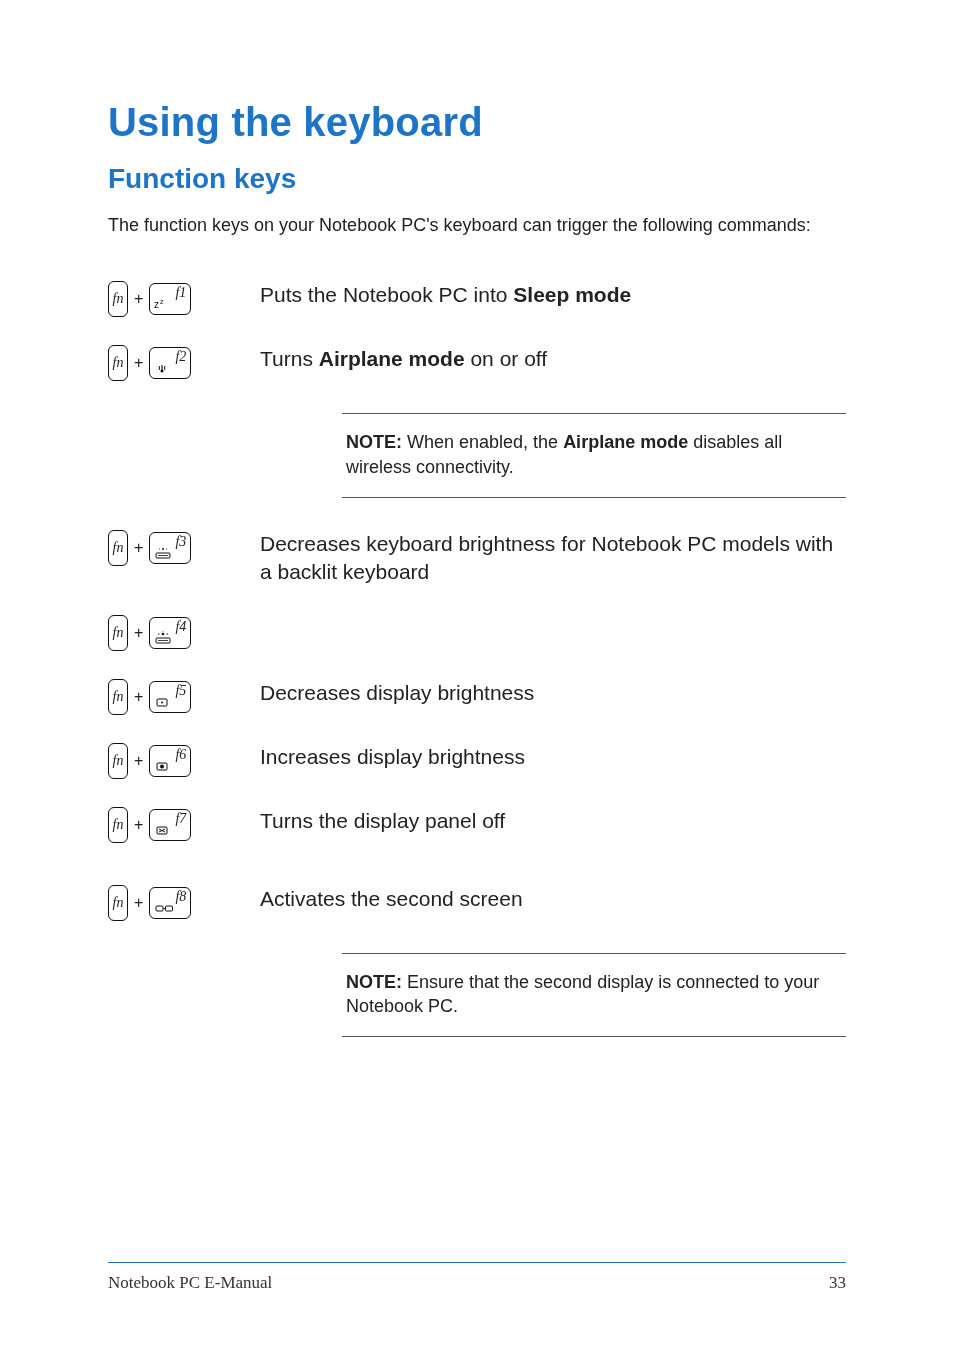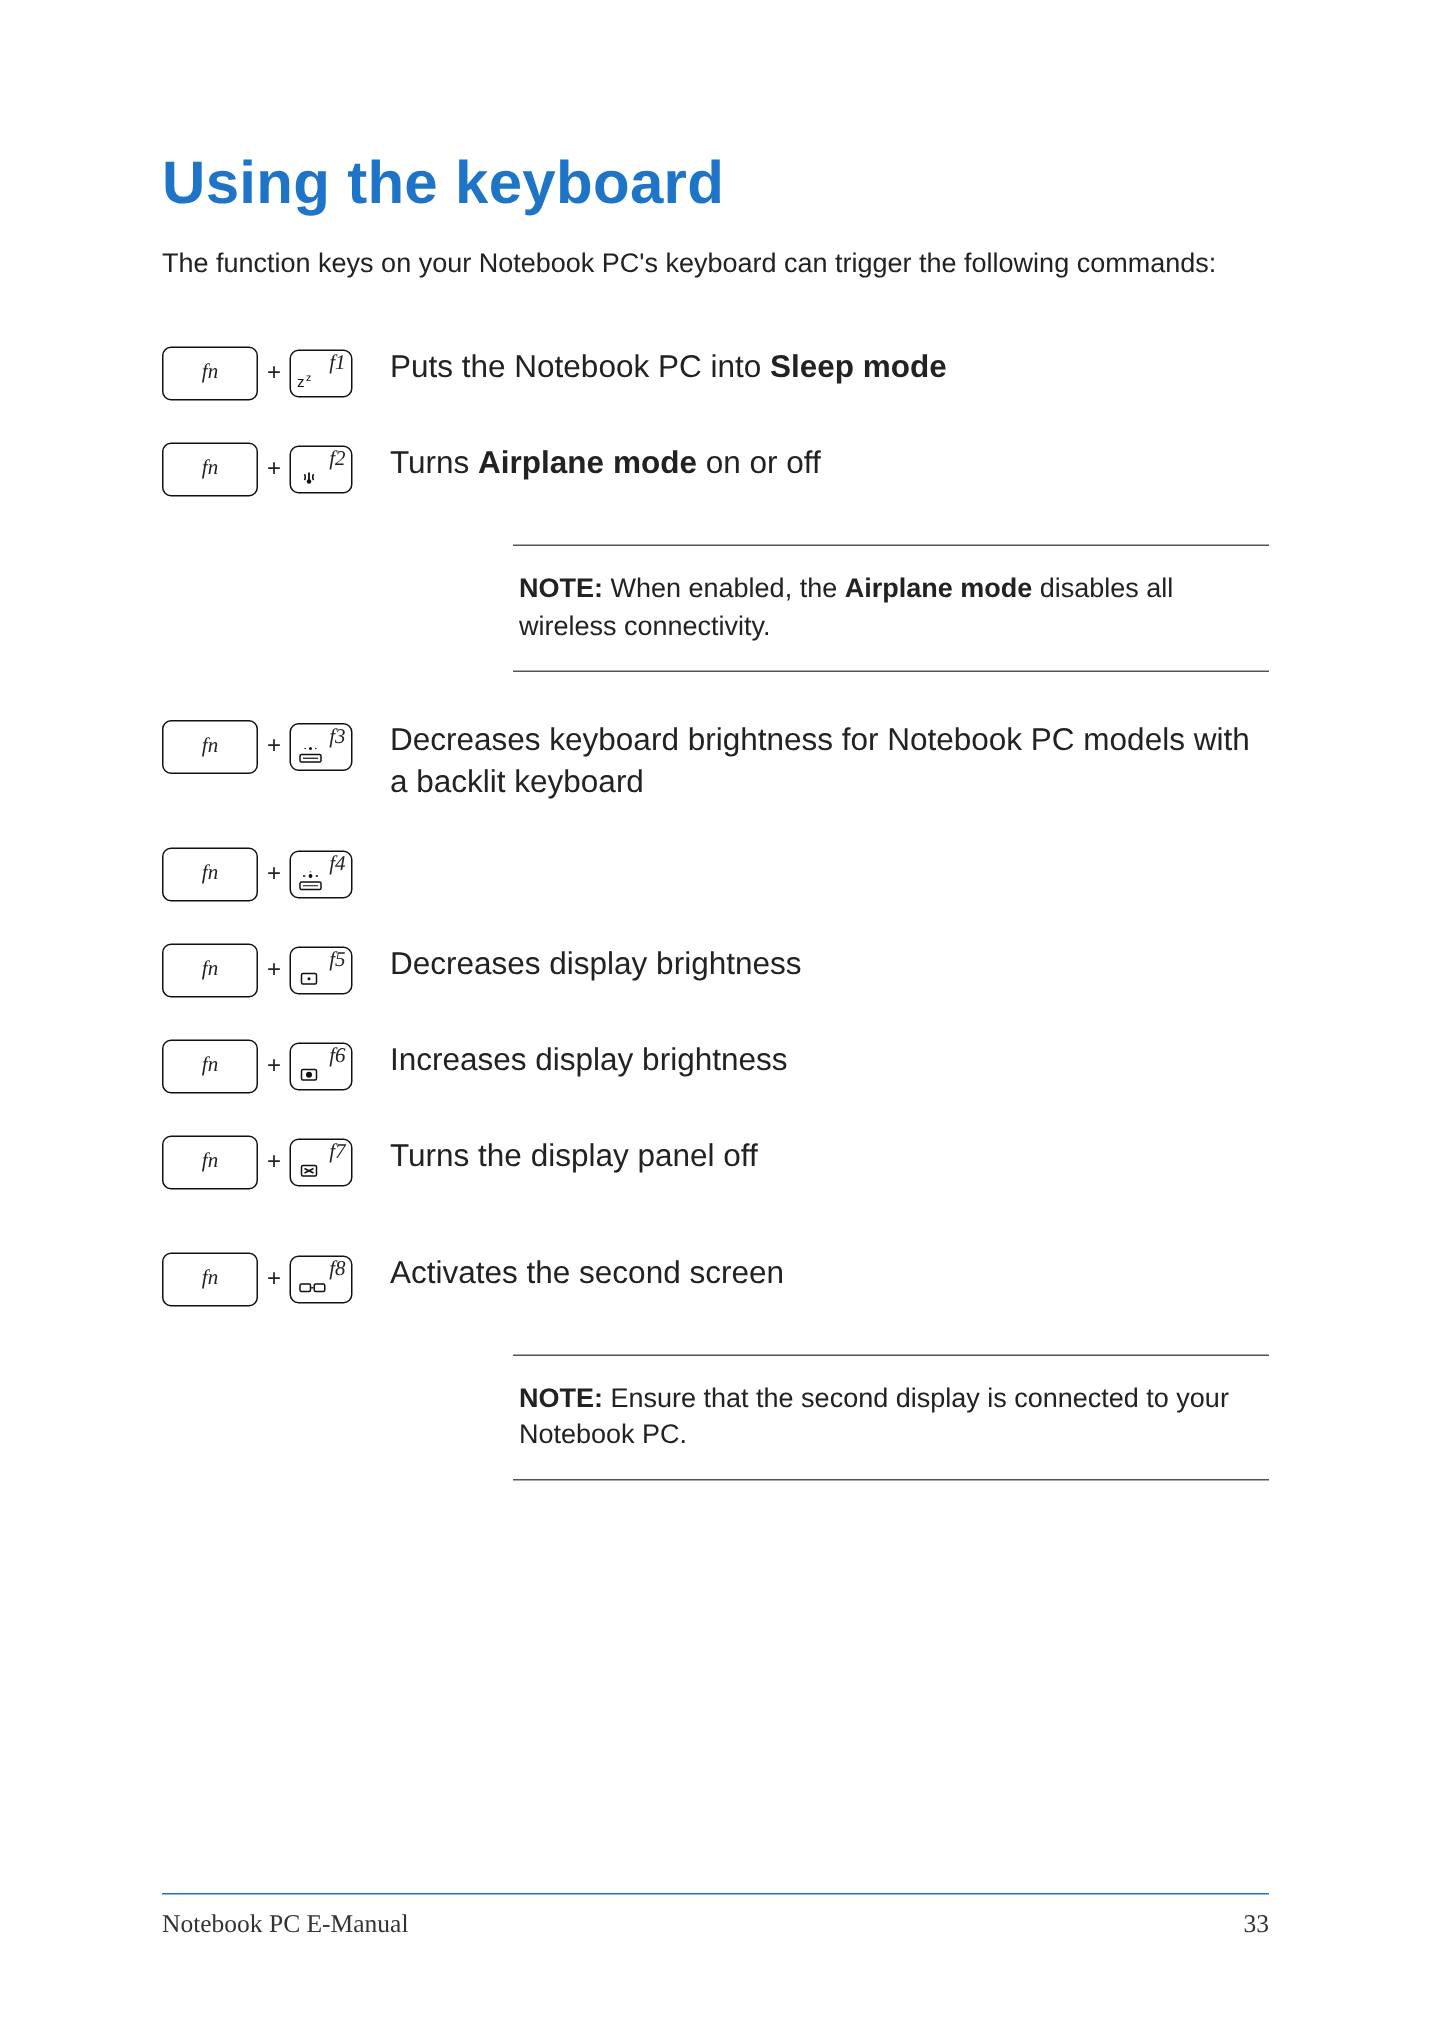--- a/index.html
+++ b/index.html
@@ -6,40 +6,41 @@
   html, body { width: 954px; height: 1345px; background: #fff; font-family: "Segoe UI", "Helvetica Neue", Arial, sans-serif; color: #222; }
   .page { padding: 100px 108px 0 108px; position: relative; height: 100%; border-radius: 20px; }
   .h1 { color: #1e74c6; font-weight: 700; font-size: 40px; margin-bottom: 18px; letter-spacing: 0.2px; }
   .h2 { color: #1e74c6; font-weight: 700; font-size: 28px; margin-bottom: 18px; }
   .intro { font-size: 18px; line-height: 1.35; margin-bottom: 44px; }
   .rows { display: flex; flex-direction: column; gap: 28px; }
   .row { display: flex; align-items: flex-start; gap: 22px; }
   .keycol { flex: 0 0 130px; display: flex; align-items: center; gap: 6px; padding-top: 0; }
   .plus { font-size: 16px; }
   .keycap { display: inline-flex; align-items: center; justify-content: center; border: 1.6px solid #111; border-radius: 6px; background: #fff; height: 36px; position: relative; }
-  .keycap.fn { width: 64px; font-style: italic; font-size: 14px; font-family: Georgia, serif; }
+  .keycap.fn { width: 20px; font-style: italic; font-size: 14px; font-family: Georgia, serif; }
   .keycap.fkey { width: 42px; height: 32px; }
   .fkey .flabel { position: absolute; top: 1px; right: 4px; font-style: italic; font-size: 14px; font-family: Georgia, serif; }
   .fkey .icon { position: absolute; left: 4px; bottom: 3px; }
   .desc { font-size: 21px; line-height: 1.35; flex: 1; }
   .desc .b { font-weight: 700; }
   .notebox { margin-left: 82px; margin-top: 4px; margin-bottom: 4px; }
   .notebox hr { border: none; border-top: 1px solid #555; margin: 0; }
   .notebox .inner { padding: 16px 4px 18px 4px; font-size: 18px; line-height: 1.35; }
   .notebox .label { font-weight: 700; }
   .footer { position: absolute; left: 108px; right: 108px; bottom: 52px; font-family: Liberation Serif, serif; }
   .footer hr { border: none; border-top: 1px solid #1e74c6; margin-bottom: 10px; }
   .footer-row { display: flex; justify-content: space-between; font-size: 17px; color: #333; }
   svg { display: block; }
 </style>
 </head>
 <body>
 
 <div class="page">
   <div class="h1">Using the keyboard</div>
+  <div class="h2">Function keys</div>
   <div class="intro">The function keys on your Notebook PC's keyboard can trigger the following commands:</div>
 
   <div class="rows">
 
     <div class="row">
       <div class="keycol">
         <span class="keycap fn">fn</span>
         <span class="plus">+</span>
         <span class="keycap fkey">
           <span class="flabel">f1</span>

